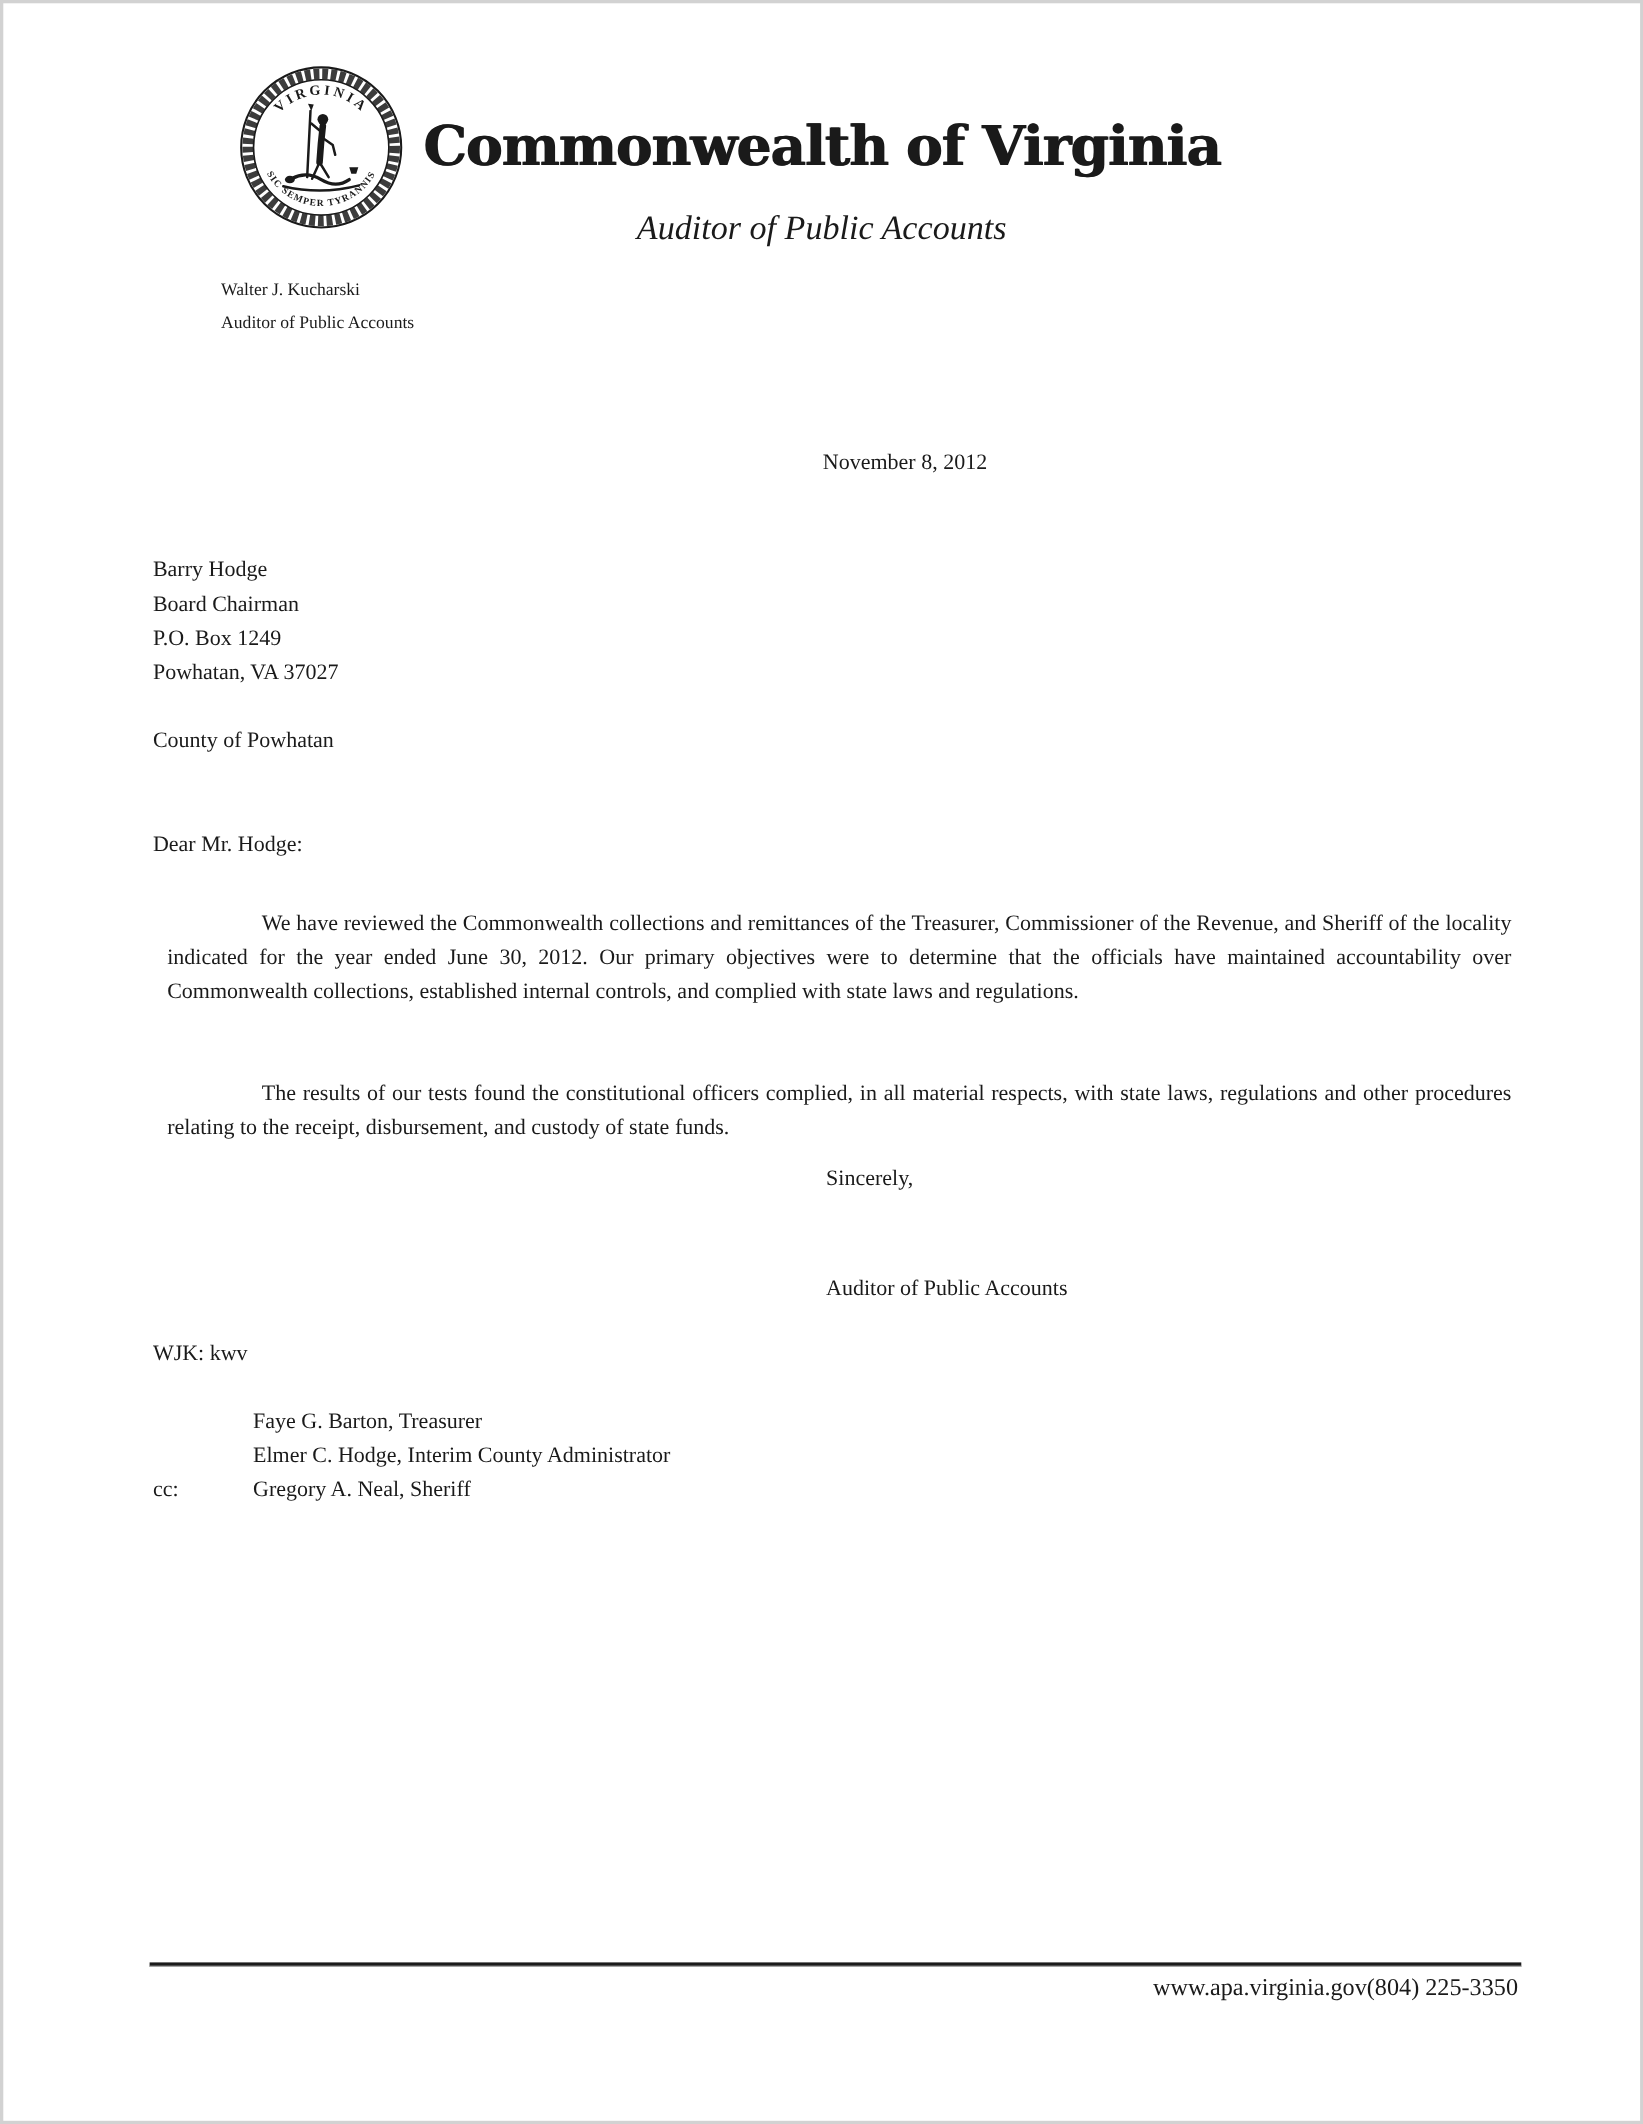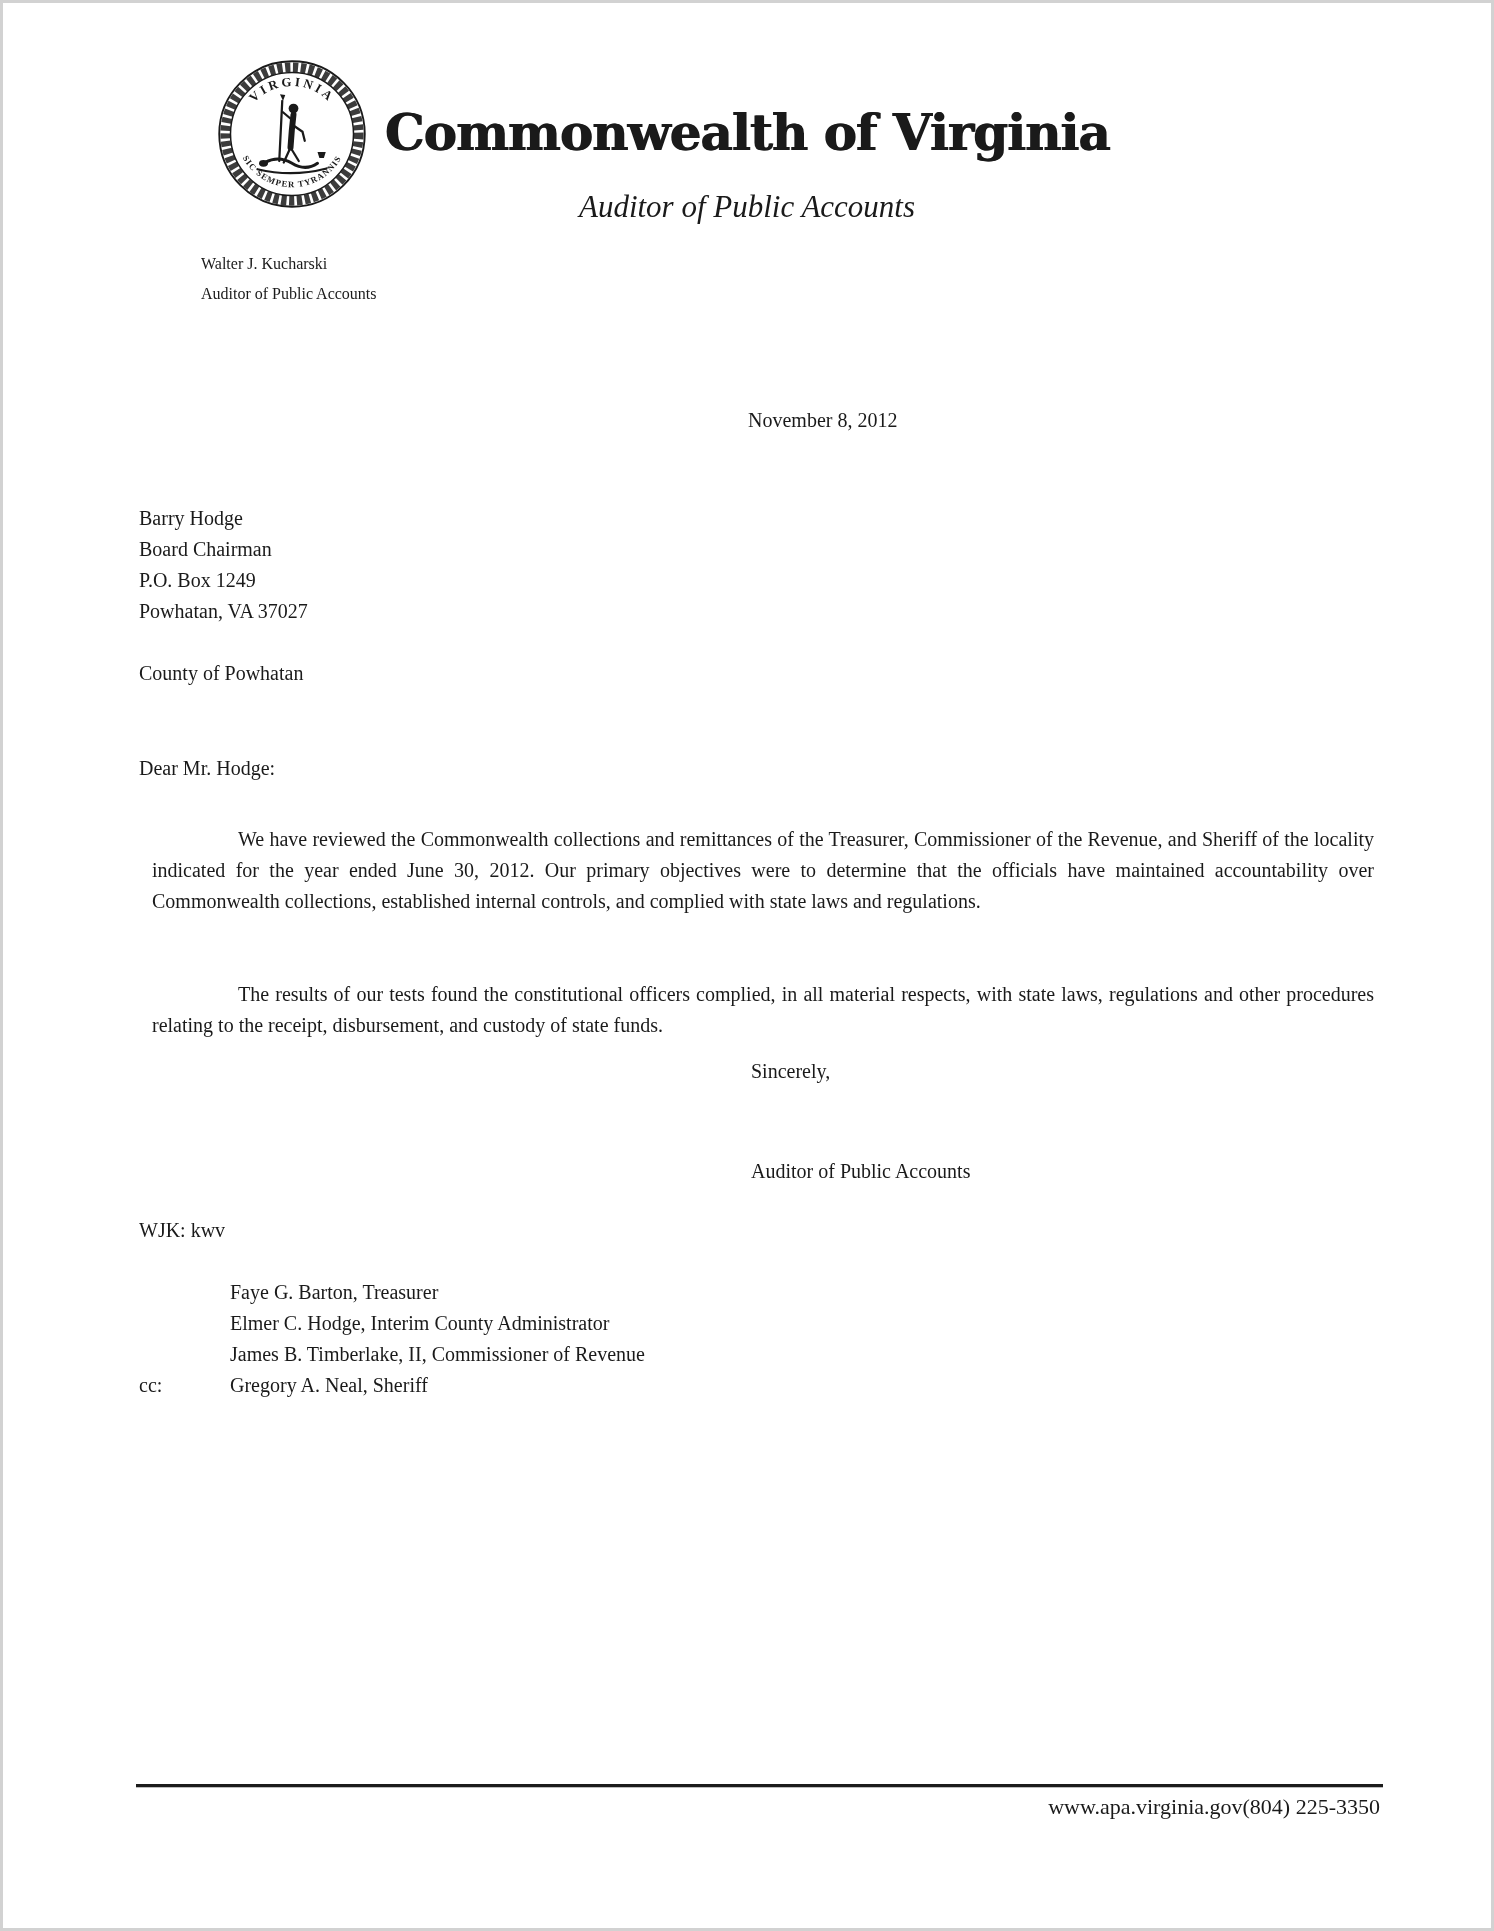--- a/index.html
+++ b/index.html
@@ -124,21 +124,20 @@
   <div class="abs body-text closing">Sincerely,</div>
   <div class="abs body-text signer-title">Auditor of Public Accounts</div>
 
   <div class="abs body-text typist">WJK: kwv</div>
 
   <div class="abs body-text cc-block">
     <div class="cc-label">cc:</div>
     <div>
       <div>Faye G. Barton, Treasurer</div>
       <div>Elmer C. Hodge, Interim County Administrator</div>
-      <div>James B. Timberlake, II, Commissioner of Revenue</div>
       <div>Gregory A. Neal, Sheriff</div>
     </div>
   </div>
 
   <div class="abs footer-rule"></div>
   <div class="abs footer-row">
     <span>www.apa.virginia.gov</span>
     <span>(804) 225-3350</span>
   </div>
 

